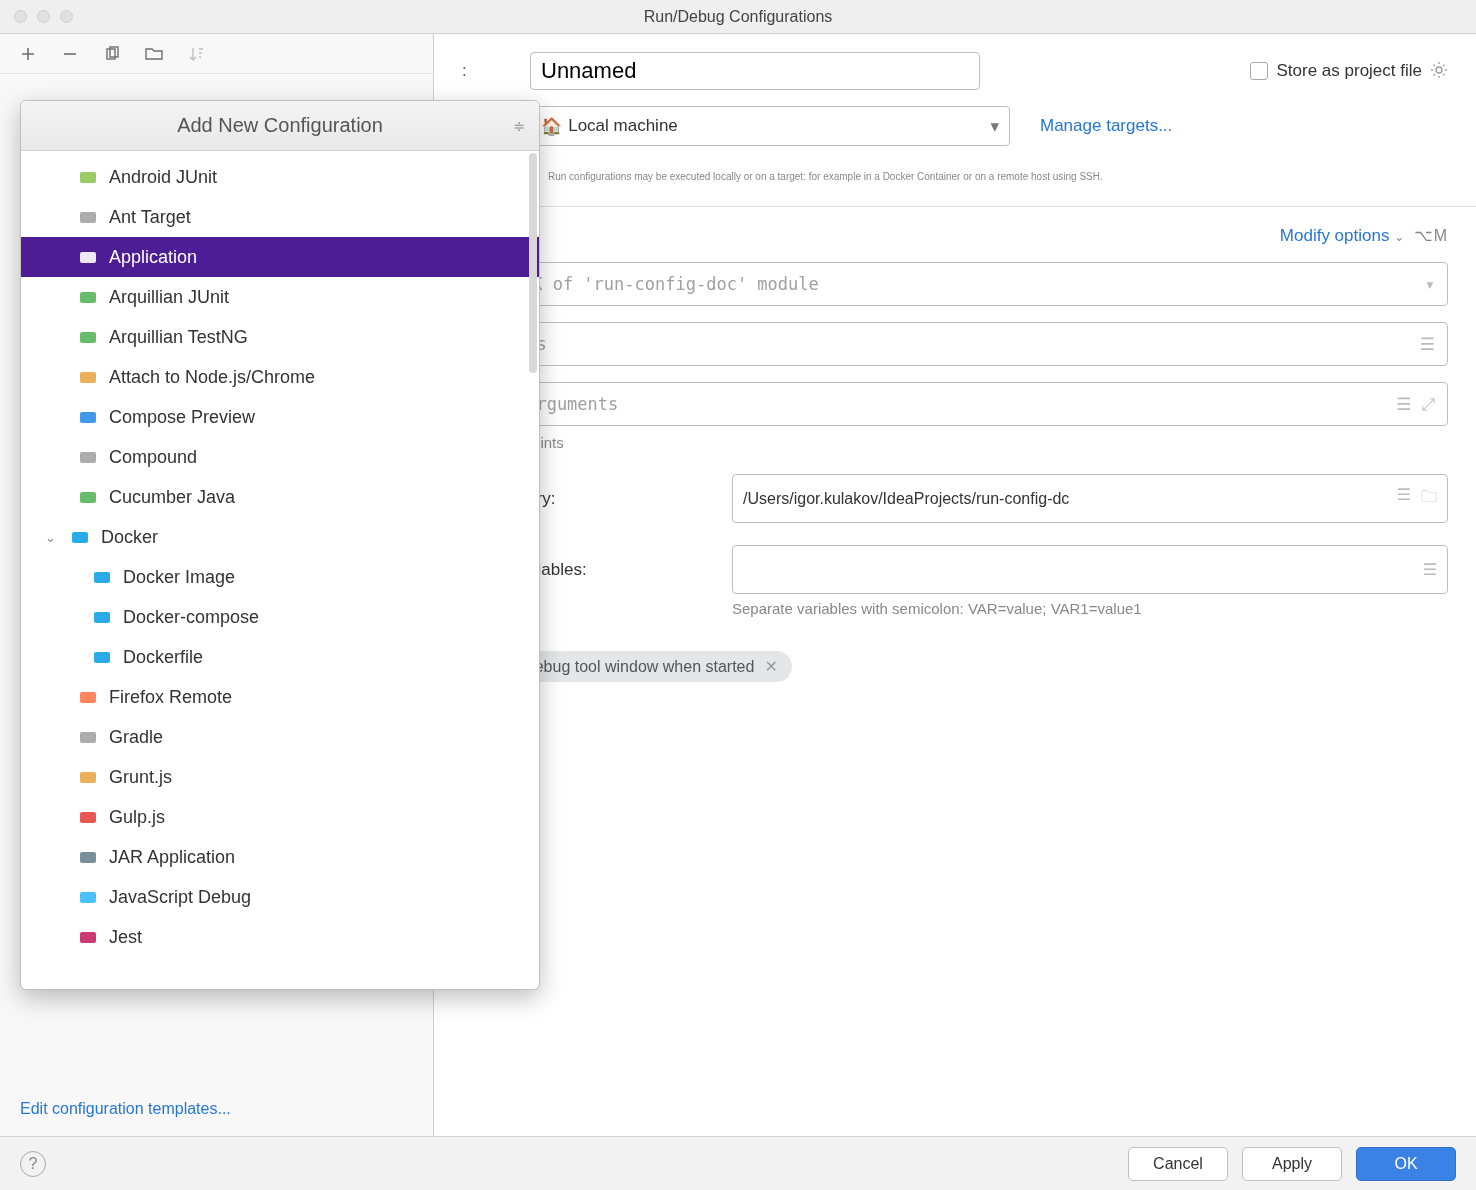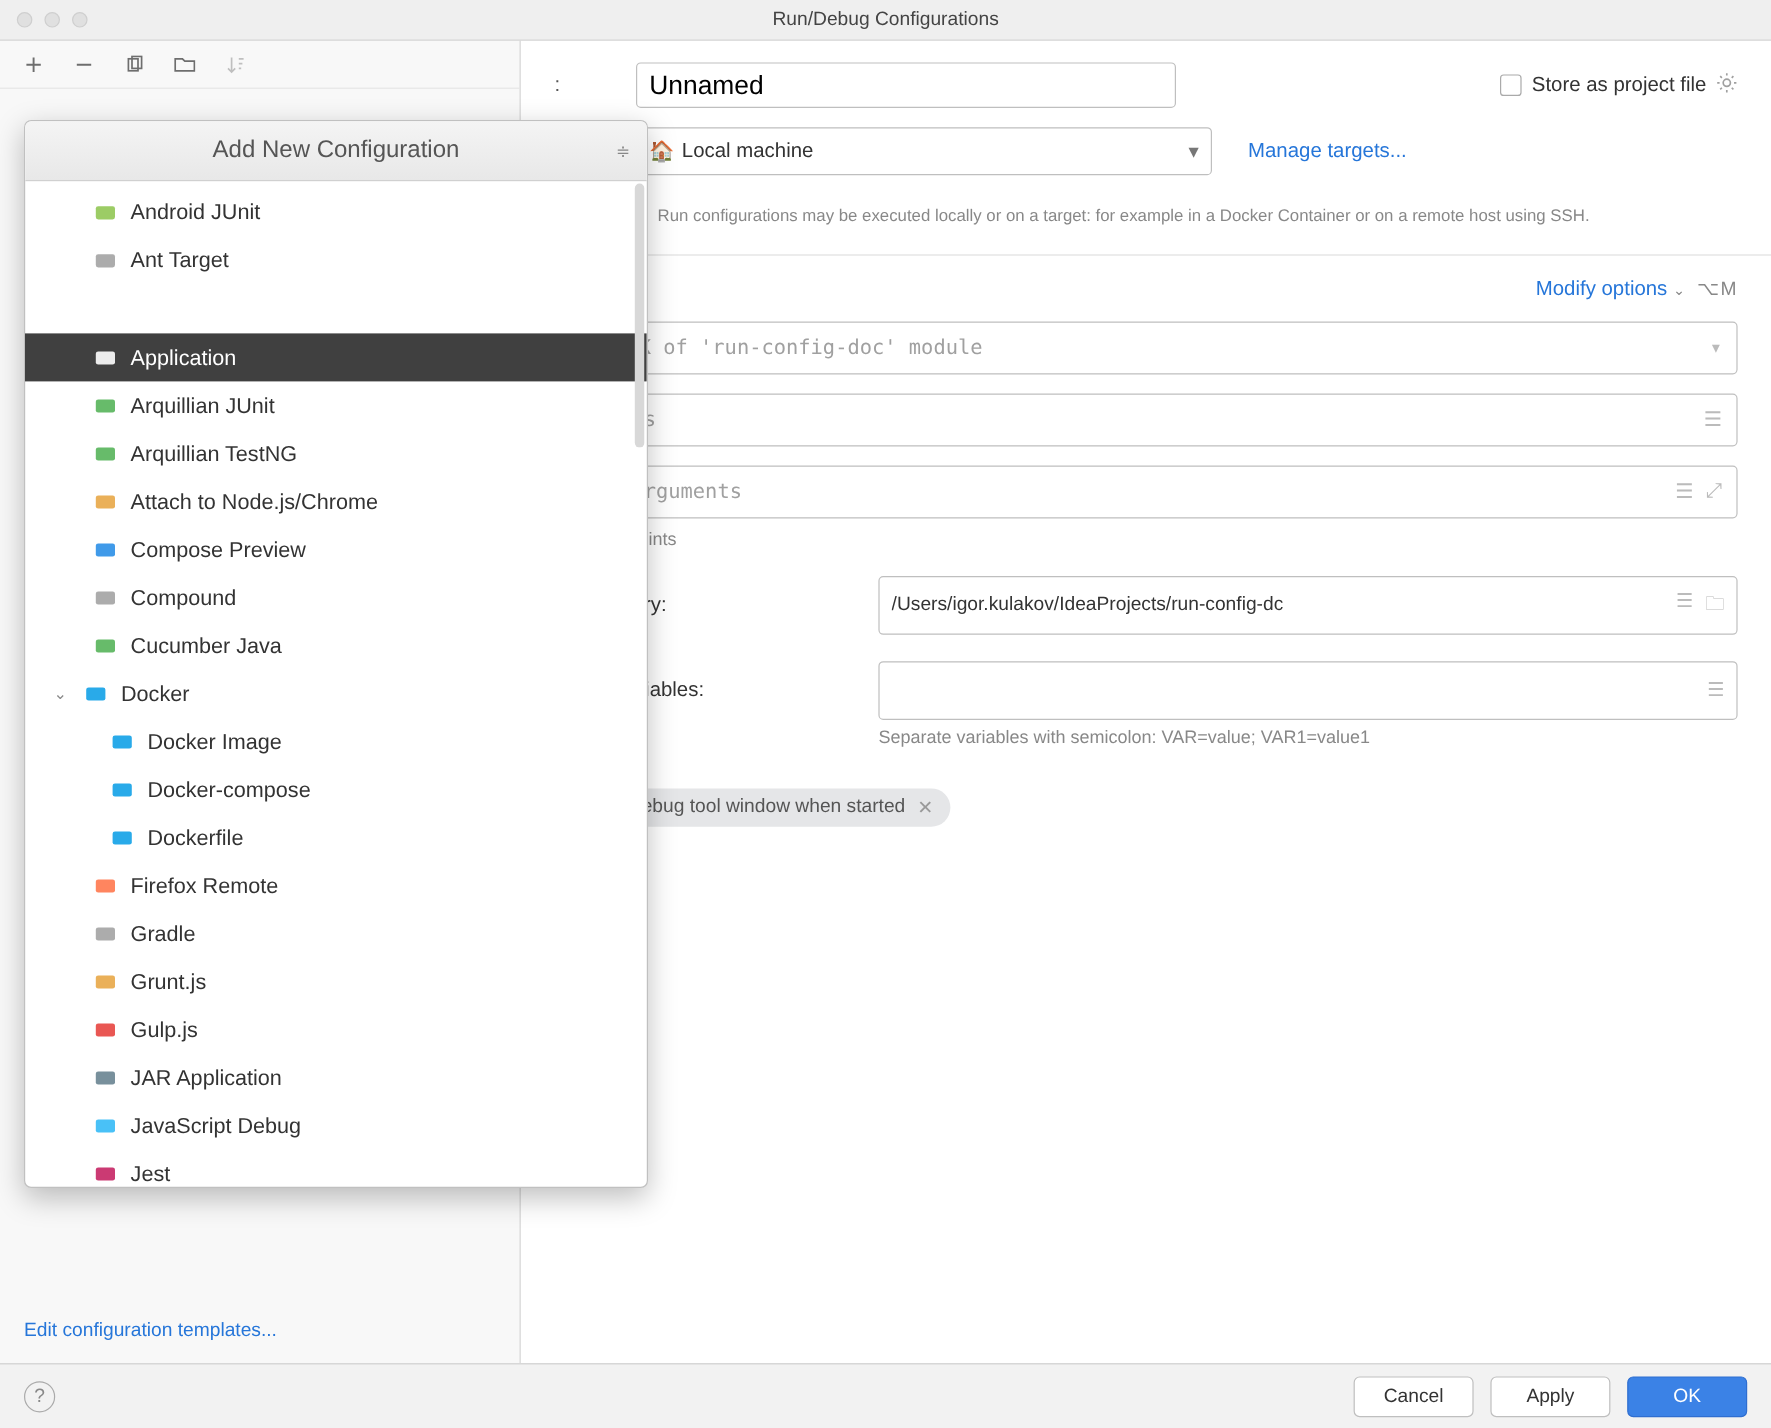--- a/index.html
+++ b/index.html
@@ -15,21 +15,21 @@
 .toolbar-icon { width: 20px; height: 20px; color: #6e6e6e; display: flex; align-items: center; justify-content: center; cursor: pointer; }
 .link-text { color: #2676d9; font-size: 16px; cursor: pointer; padding: 0 20px 18px; }
 .field-row { display: flex; align-items: center; margin-bottom: 16px; }
 .field-label { width: 68px; color: #555; font-size: 17px; }
 .text-input { flex: 0 0 auto; height: 38px; border: 1px solid #bfbfbf; border-radius: 4px; padding: 0 10px; font-size: 22px; background: #fff; }
 .store-area { display: flex; align-items: center; gap: 8px; margin-left: auto; }
 .checkbox { width: 18px; height: 18px; border: 1px solid #aaa; border-radius: 3px; background: #fff; }
 .gear-icon { color: #a0a0a0; }
 .combo { height: 40px; border: 1px solid #bfbfbf; border-radius: 4px; background: #fff; display: flex; align-items: center; padding: 0 10px; font-size: 17px; position: relative; }
 .combo .chev { margin-left: auto; color: #777; }
-.hint { color: #888; font-size: 14px; margin: 8px 0 0 86px; line-height: 1.4; }
+.hint { color: #888; font-size: 10px; margin: 8px 0 0 86px; line-height: 1.4; }
 .separator { height: 1px; background: #e0e0e0; margin: 22px -28px 0; }
 .section-header { display: flex; align-items: center; margin-top: 18px; }
 .section-title { font-weight: 700; font-size: 18px; }
 .modify-wrap { margin-left: auto; display: flex; align-items: center; gap: 10px; }
 .modify-link { color: #2676d9; font-size: 17px; cursor: pointer; }
 .modify-link .sm-chev { font-size: 12px; color: #888; }
 .shortcut { color: #888; font-size: 16px; letter-spacing: 1px; }
 .full-input { width: 100%; height: 44px; border: 1px solid #bfbfbf; border-radius: 4px; background: #fff; display: flex; align-items: center; padding: 0 12px; font-family: "Menlo","Consolas",monospace; font-size: 17px; color: #333; margin-top: 16px; position: relative; }
 .full-input .placeholder { color: #a0a0a0; }
 .full-input .trailing-icons { margin-left: auto; display: flex; gap: 10px; color: #bbb; }
@@ -44,21 +44,21 @@
 .bottom-bar { position: absolute; bottom: 0; left: 0; right: 0; height: 54px; border-top: 1px solid #d0d0d0; background: #f2f2f2; display: flex; align-items: center; padding: 0 20px; }
 .help-icon { width: 26px; height: 26px; border: 1.5px solid #aaa; border-radius: 50%; color: #888; display: flex; align-items: center; justify-content: center; font-size: 16px; cursor: pointer; }
 .btn-row { margin-left: auto; display: flex; gap: 14px; }
 .btn { height: 34px; min-width: 100px; border: 1px solid #bfbfbf; border-radius: 5px; background: #fff; font-size: 16px; display: flex; align-items: center; justify-content: center; cursor: pointer; padding: 0 8px; }
 .btn.primary { background: #3b82e6; border-color: #2f6ed0; color: #fff; }
 .popup { position: absolute; top: 100px; left: 20px; width: 520px; height: 890px; background: #fff; border: 1px solid #c0c0c0; border-radius: 6px; box-shadow: 0 8px 24px rgba(0,0,0,0.25); display: flex; flex-direction: column; overflow: hidden; }
 .popup-header { height: 50px; background: linear-gradient(#f4f4f4,#e8e8e8); border-bottom: 1px solid #d0d0d0; display: flex; align-items: center; justify-content: center; font-size: 20px; color: #555; position: relative; }
 .popup-collapse { position: absolute; right: 14px; color: #888; font-size: 14px; }
 .popup-list { flex: 1; overflow-y: auto; padding: 6px 0; }
 .popup-item { display: flex; align-items: center; height: 40px; padding: 0 24px; font-size: 18px; gap: 10px; cursor: pointer; }
-.popup-item.selected { background: #404040; color: #fff; margin-top: 41px; }
+.popup-item.selected { background: #4c1d95; color: #fff; }
 .popup-item .gap { width: 22px; }
 .popup-item.indent { padding-left: 70px; align-items: center; }
 .cfg-icon { width: 22px; height: 20px; display: flex; align-items: center; justify-content: center; font-size: 16px; }
 .expand-caret { width: 14px; color: #888; font-size: 13px; }
 .scrollbar-mock { position: absolute; right: 2px; top: 52px; width: 8px; height: 220px; background: #d8d8d8; border-radius: 4px; }
 .home-icon { color: #666; margin-right: 6px; }
 .sdk-prefix { color: #333; margin-right: 6px; }
 </style>
 </head>
 <body>
@@ -383,24 +383,15 @@
       </div>
       <div class="popup-item">
         <span class="gap"></span>
         <span class="cfg-icon">
           <svg width="18" height="16" viewBox="0 0 18 16">
             <rect x="1" y="3" width="16" height="11" rx="2" fill="#c2185b" opacity="0.85"></rect>
           </svg>
         </span>
         <span>Jest</span>
       </div>
-      <div class="popup-item">
-        <span class="gap"></span>
-        <span class="cfg-icon">
-          <svg width="18" height="16" viewBox="0 0 18 16">
-            <rect x="1" y="3" width="16" height="11" rx="2" fill="#e53935" opacity="0.85"></rect>
-          </svg>
-        </span>
-        <span>JUnit</span>
-      </div>
     </div>
   <div class="scrollbar-mock"></div>
 </div>
 
 </body></html>

